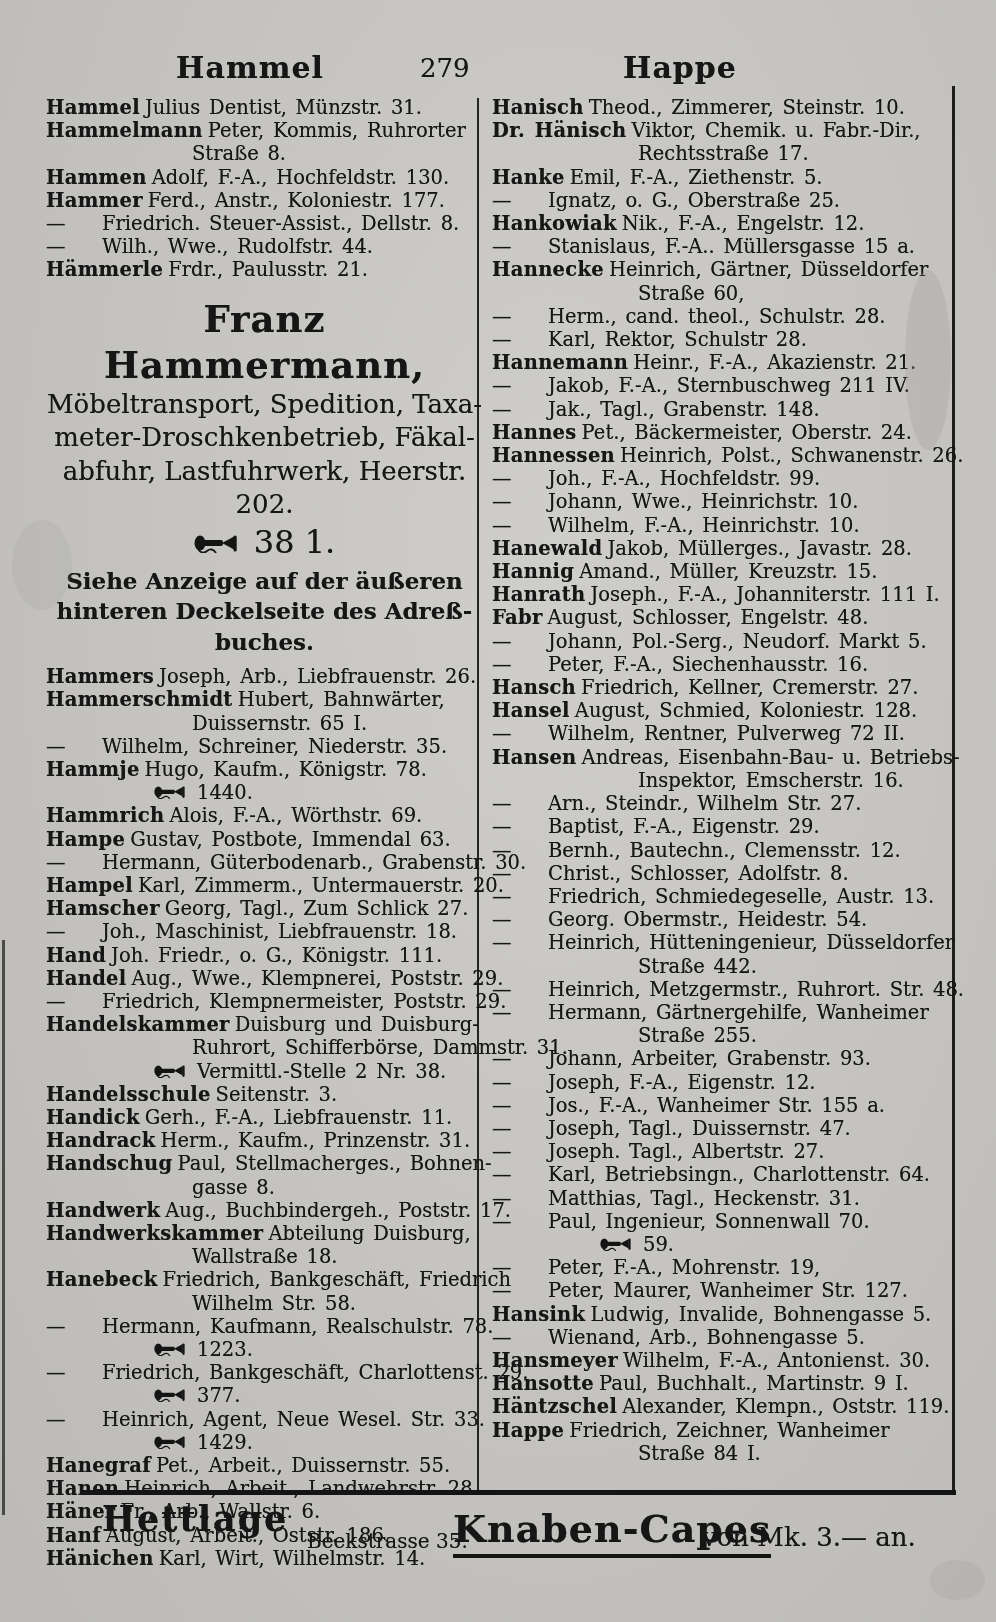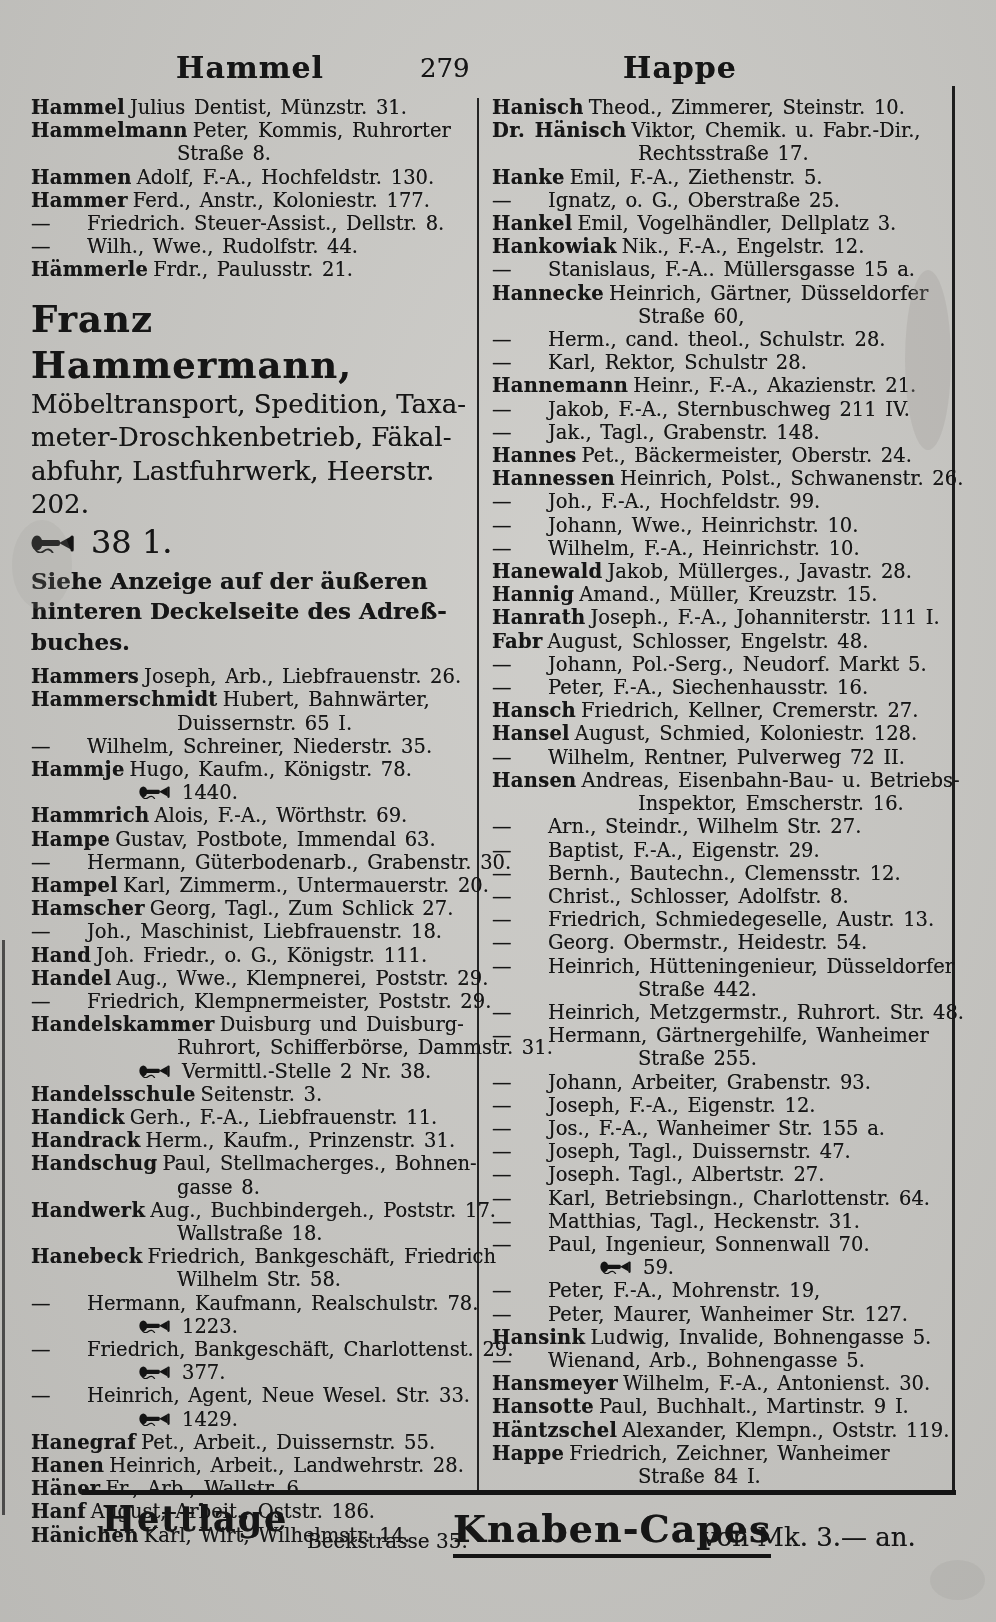--- a/index.html
+++ b/index.html
@@ -20,34 +20,34 @@
   .hdr-kw.left{left:160px;width:180px;}
   .hdr-kw.right{left:595px;width:170px;}
   .hdr-page{position:absolute;top:53px;left:420px;width:100px;text-align:left;font-size:26px;}
   
   .col-divider{position:absolute;left:477px;top:98px;width:2px;height:1392px;background:#242424;}
   .border-right{position:absolute;left:952px;top:86px;width:3px;height:1404px;background:#1d1d1d;}
   .border-left{position:absolute;left:2px;top:940px;width:3px;height:575px;background:#2e2e2e;opacity:.8;}
   .footer-rule{position:absolute;left:82px;top:1490px;width:874px;height:5px;background:#141414;}
   
   .col{position:absolute;top:96px;}
-  .col.left{left:31px;width:437px;}
+  .col.left{left:46px;width:437px;}
   .col.right{left:492px;width:457px;}
   .line{
     line-height:23.2px;font-size:19.5px;white-space:nowrap;
     word-spacing:2.5px;text-shadow:0 0 0.4px rgba(10,10,10,0.55);
   }
   .line .lead{font-weight:700;letter-spacing:0.3px;margin-right:5px;}
   .line .dash{display:inline-block;width:56px;}
   .line.cont{padding-left:146px;}
   .line.phone-line{padding-left:108px;}
   .phone-svg{fill:#141414;width:33px;height:13px;margin-right:10px;}
   .pnum{font-size:19.5px;}
   
-  .ad{padding:14px 0 8px;}
+  .ad{padding:14px 0 8px;text-align:center;}
   .ad-title{font-size:37px;line-height:46px;font-weight:700;letter-spacing:1px;text-shadow:0 0 0.6px rgba(10,10,10,0.6);}
   .ad-body-line{font-size:26px;line-height:33.5px;text-shadow:0 0 0.5px rgba(10,10,10,0.55);}
   .ad-phone{line-height:36px;margin-top:2px;}
   .ad-phone .phone-svg{width:46px;height:18px;margin-right:14px;}
   .ad-phone .pnum{font-size:32px;}
   .ad-note-line{font-size:23px;line-height:30.5px;font-weight:700;text-shadow:0 0 0.6px rgba(10,10,10,0.6);}
   
   .footer{position:absolute;left:0;top:1496px;width:996px;height:120px;}
   .shop-name{position:absolute;left:102px;top:2px;font-size:35px;font-weight:700;letter-spacing:2px;}
   .shop-address{position:absolute;left:307px;top:33px;font-size:20px;}
@@ -130,20 +130,21 @@
             <polygon points="28,8 40,1.5 40,14.5"></polygon>
             <rect x="39.5" y="0.5" width="3.2" height="16" rx="1.5"></rect>
             <path d="M4 14 q4 6 9 2 t9 2" stroke="#141414" stroke-width="1.8" fill="none"></path>
           </svg><span class="pnum">Vermittl.-Stelle 2 Nr. 38.</span></div>
         <div class="line"><span class="lead">Handelsschule</span>Seitenstr. 3.</div>
         <div class="line"><span class="lead">Handick</span>Gerh., F.-A., Liebfrauenstr. 11.</div>
         <div class="line"><span class="lead">Handrack</span>Herm., Kaufm., Prinzenstr. 31.</div>
         <div class="line"><span class="lead">Handschug</span>Paul, Stellmacherges., Bohnen-</div>
         <div class="line cont">gasse 8.</div>
         <div class="line"><span class="lead">Handwerk</span>Aug., Buchbindergeh., Poststr. 17.</div>
+        <div class="line"><span class="lead">Handwerkskammer</span>Abteilung Duisburg,</div>
         <div class="line cont">Wallstraße 18.</div>
         <div class="line"><span class="lead">Hanebeck</span>Friedrich, Bankgeschäft, Friedrich</div>
         <div class="line cont">Wilhelm Str. 58.</div>
         <div class="line"><span class="dash">—</span>Hermann, Kaufmann, Realschulstr. 78.</div>
         <div class="line phone-line"><svg class="phone-svg" viewBox="0 0 46 18" xmlns="http://www.w3.org/2000/svg">
             <ellipse cx="6" cy="8" rx="5.5" ry="7.5"></ellipse>
             <rect x="9" y="5" width="20" height="6" rx="2"></rect>
             <polygon points="28,8 40,1.5 40,14.5"></polygon>
             <rect x="39.5" y="0.5" width="3.2" height="16" rx="1.5"></rect>
             <path d="M4 14 q4 6 9 2 t9 2" stroke="#141414" stroke-width="1.8" fill="none"></path>
@@ -172,21 +173,20 @@
       </div>
   </div>
 
   <div class="col right">
     <div>
         <div class="line"><span class="lead">Hanisch</span>Theod., Zimmerer, Steinstr. 10.</div>
         <div class="line"><span class="lead">Dr. Hänisch</span>Viktor, Chemik. u. Fabr.-Dir.,</div>
         <div class="line cont">Rechtsstraße 17.</div>
         <div class="line"><span class="lead">Hanke</span>Emil, F.-A., Ziethenstr. 5.</div>
         <div class="line"><span class="dash">—</span>Ignatz, o. G., Oberstraße 25.</div>
-        <div class="line"><span class="lead">Hankel</span>Emil, Vogelhändler, Dellplatz 3.</div>
         <div class="line"><span class="lead">Hankowiak</span>Nik., F.-A., Engelstr. 12.</div>
         <div class="line"><span class="dash">—</span>Stanislaus, F.-A.. Müllersgasse 15 a.</div>
         <div class="line"><span class="lead">Hannecke</span>Heinrich, Gärtner, Düsseldorfer</div>
         <div class="line cont">Straße 60,</div>
         <div class="line"><span class="dash">—</span>Herm., cand. theol., Schulstr. 28.</div>
         <div class="line"><span class="dash">—</span>Karl, Rektor, Schulstr 28.</div>
         <div class="line"><span class="lead">Hannemann</span>Heinr., F.-A., Akazienstr. 21.</div>
         <div class="line"><span class="dash">—</span>Jakob, F.-A., Sternbuschweg 211 IV.</div>
         <div class="line"><span class="dash">—</span>Jak., Tagl., Grabenstr. 148.</div>
         <div class="line"><span class="lead">Hannes</span>Pet., Bäckermeister, Oberstr. 24.</div>

